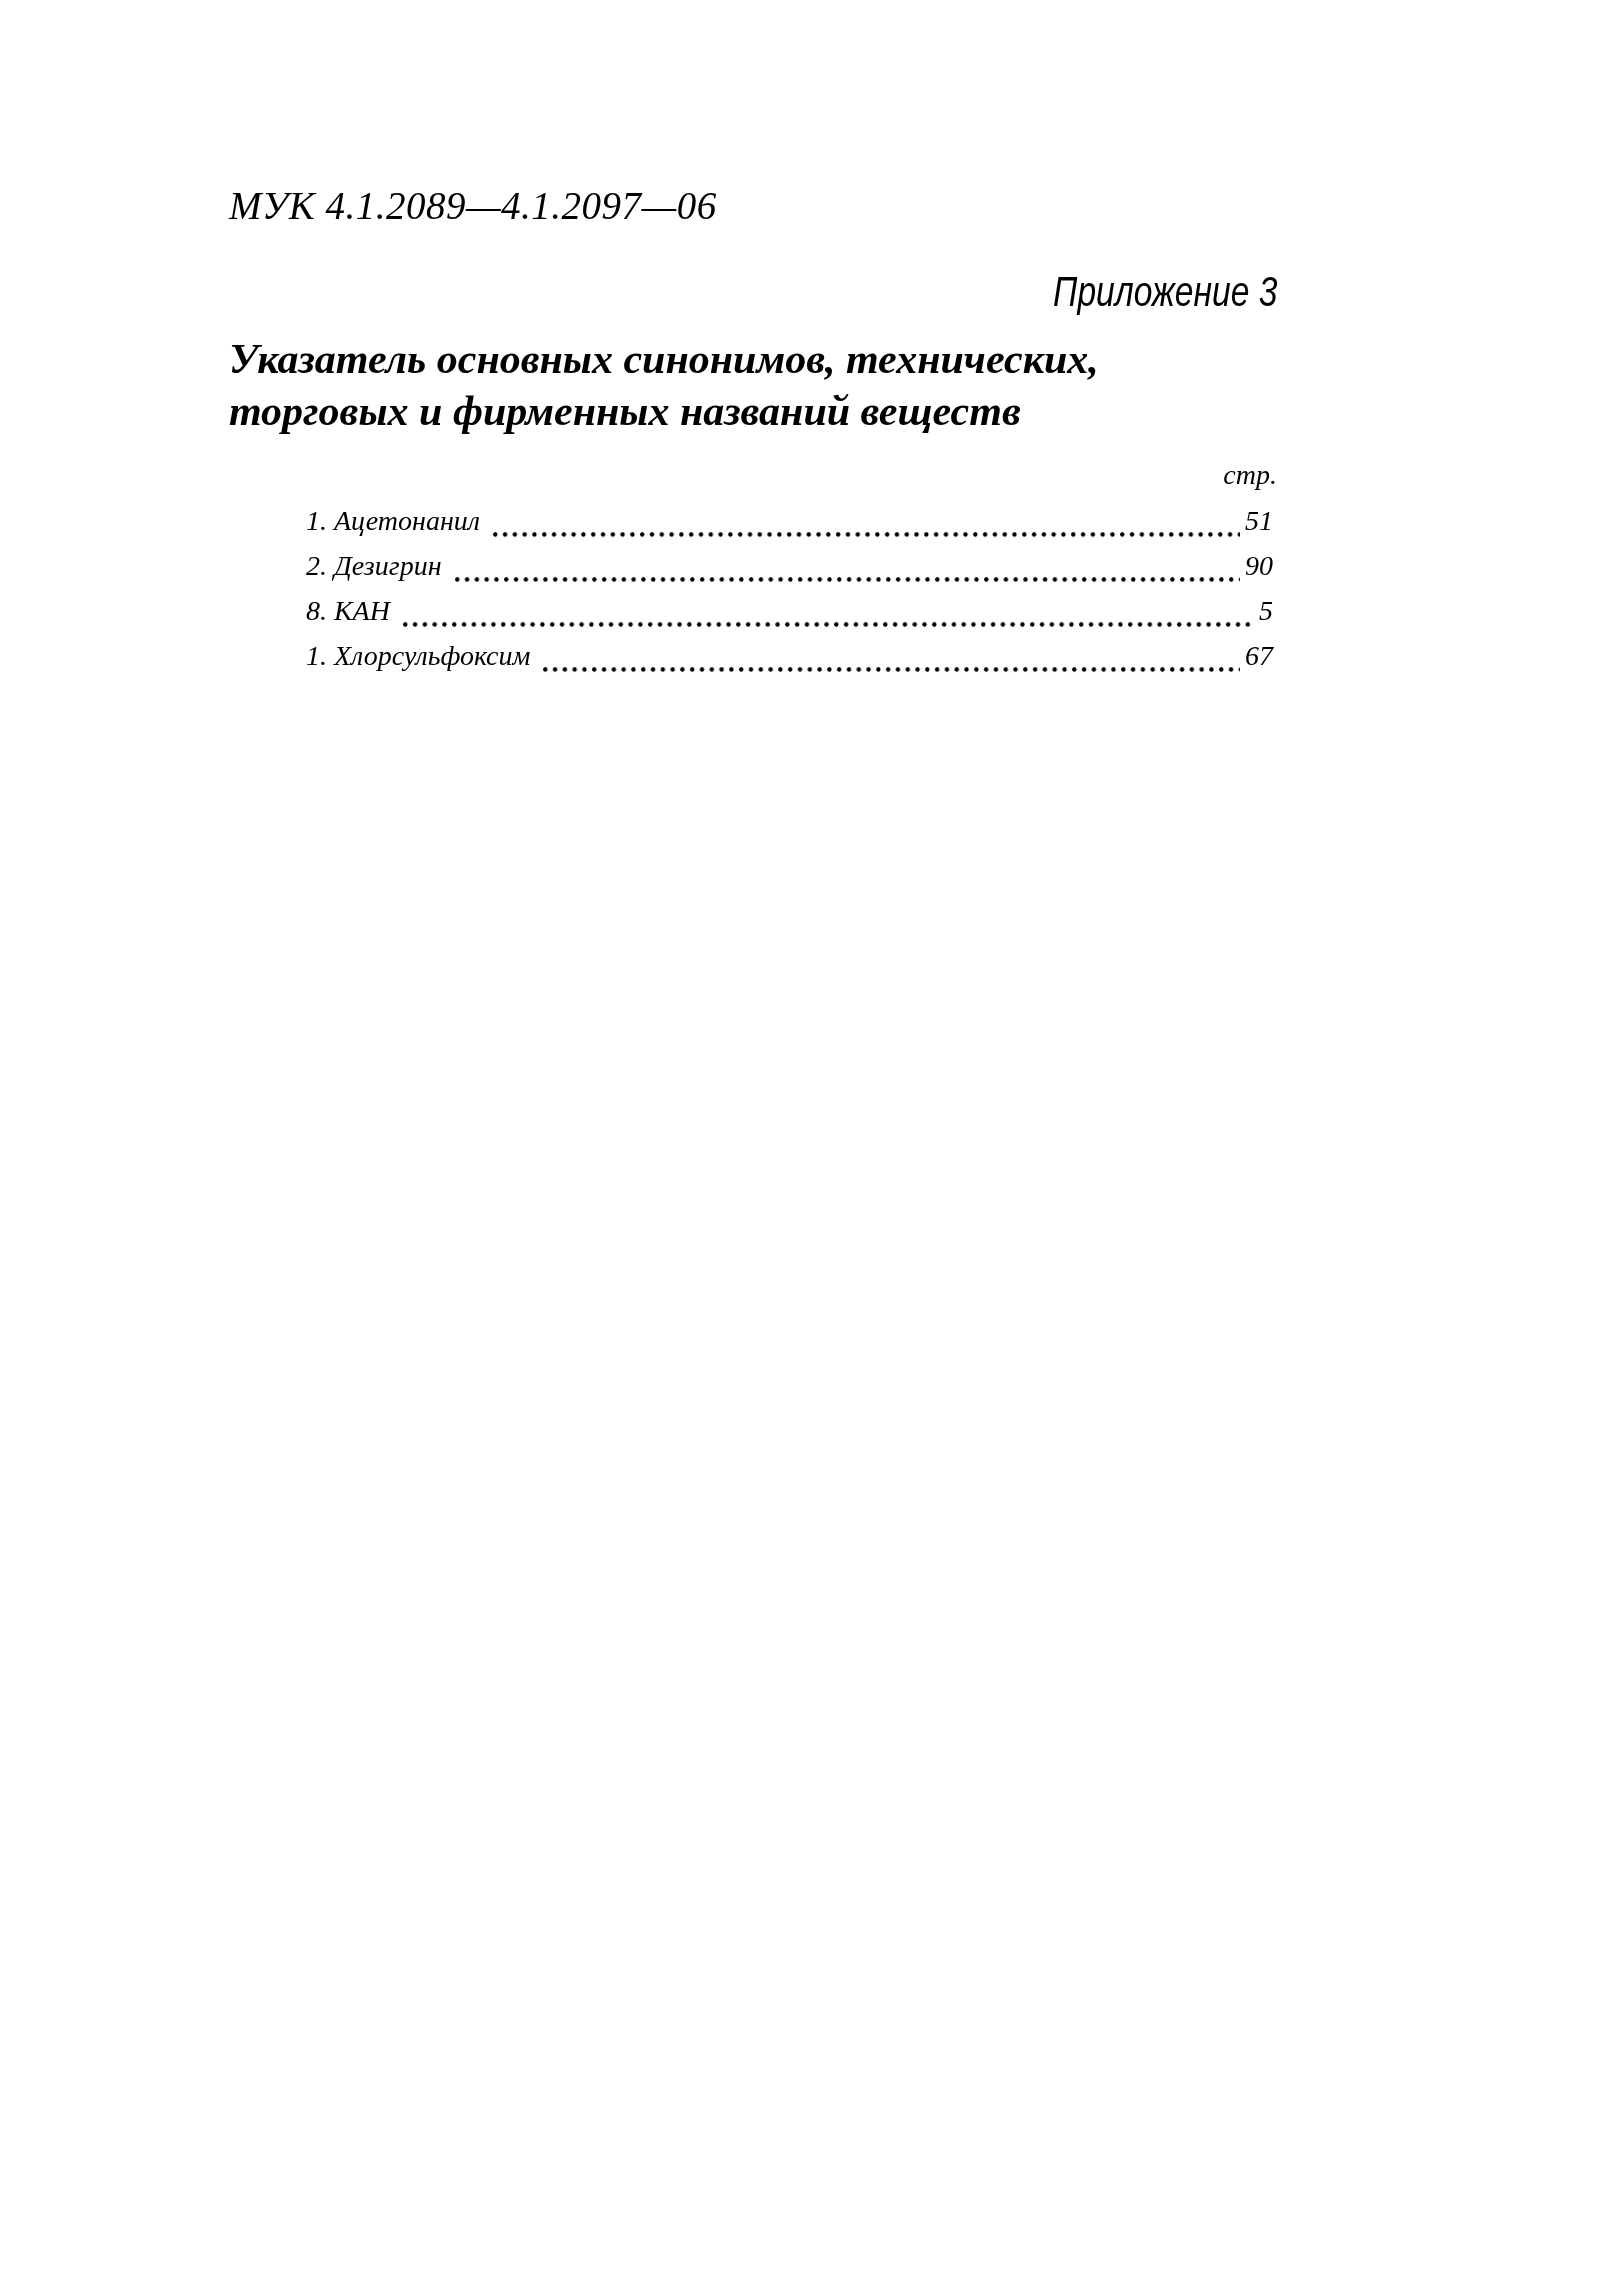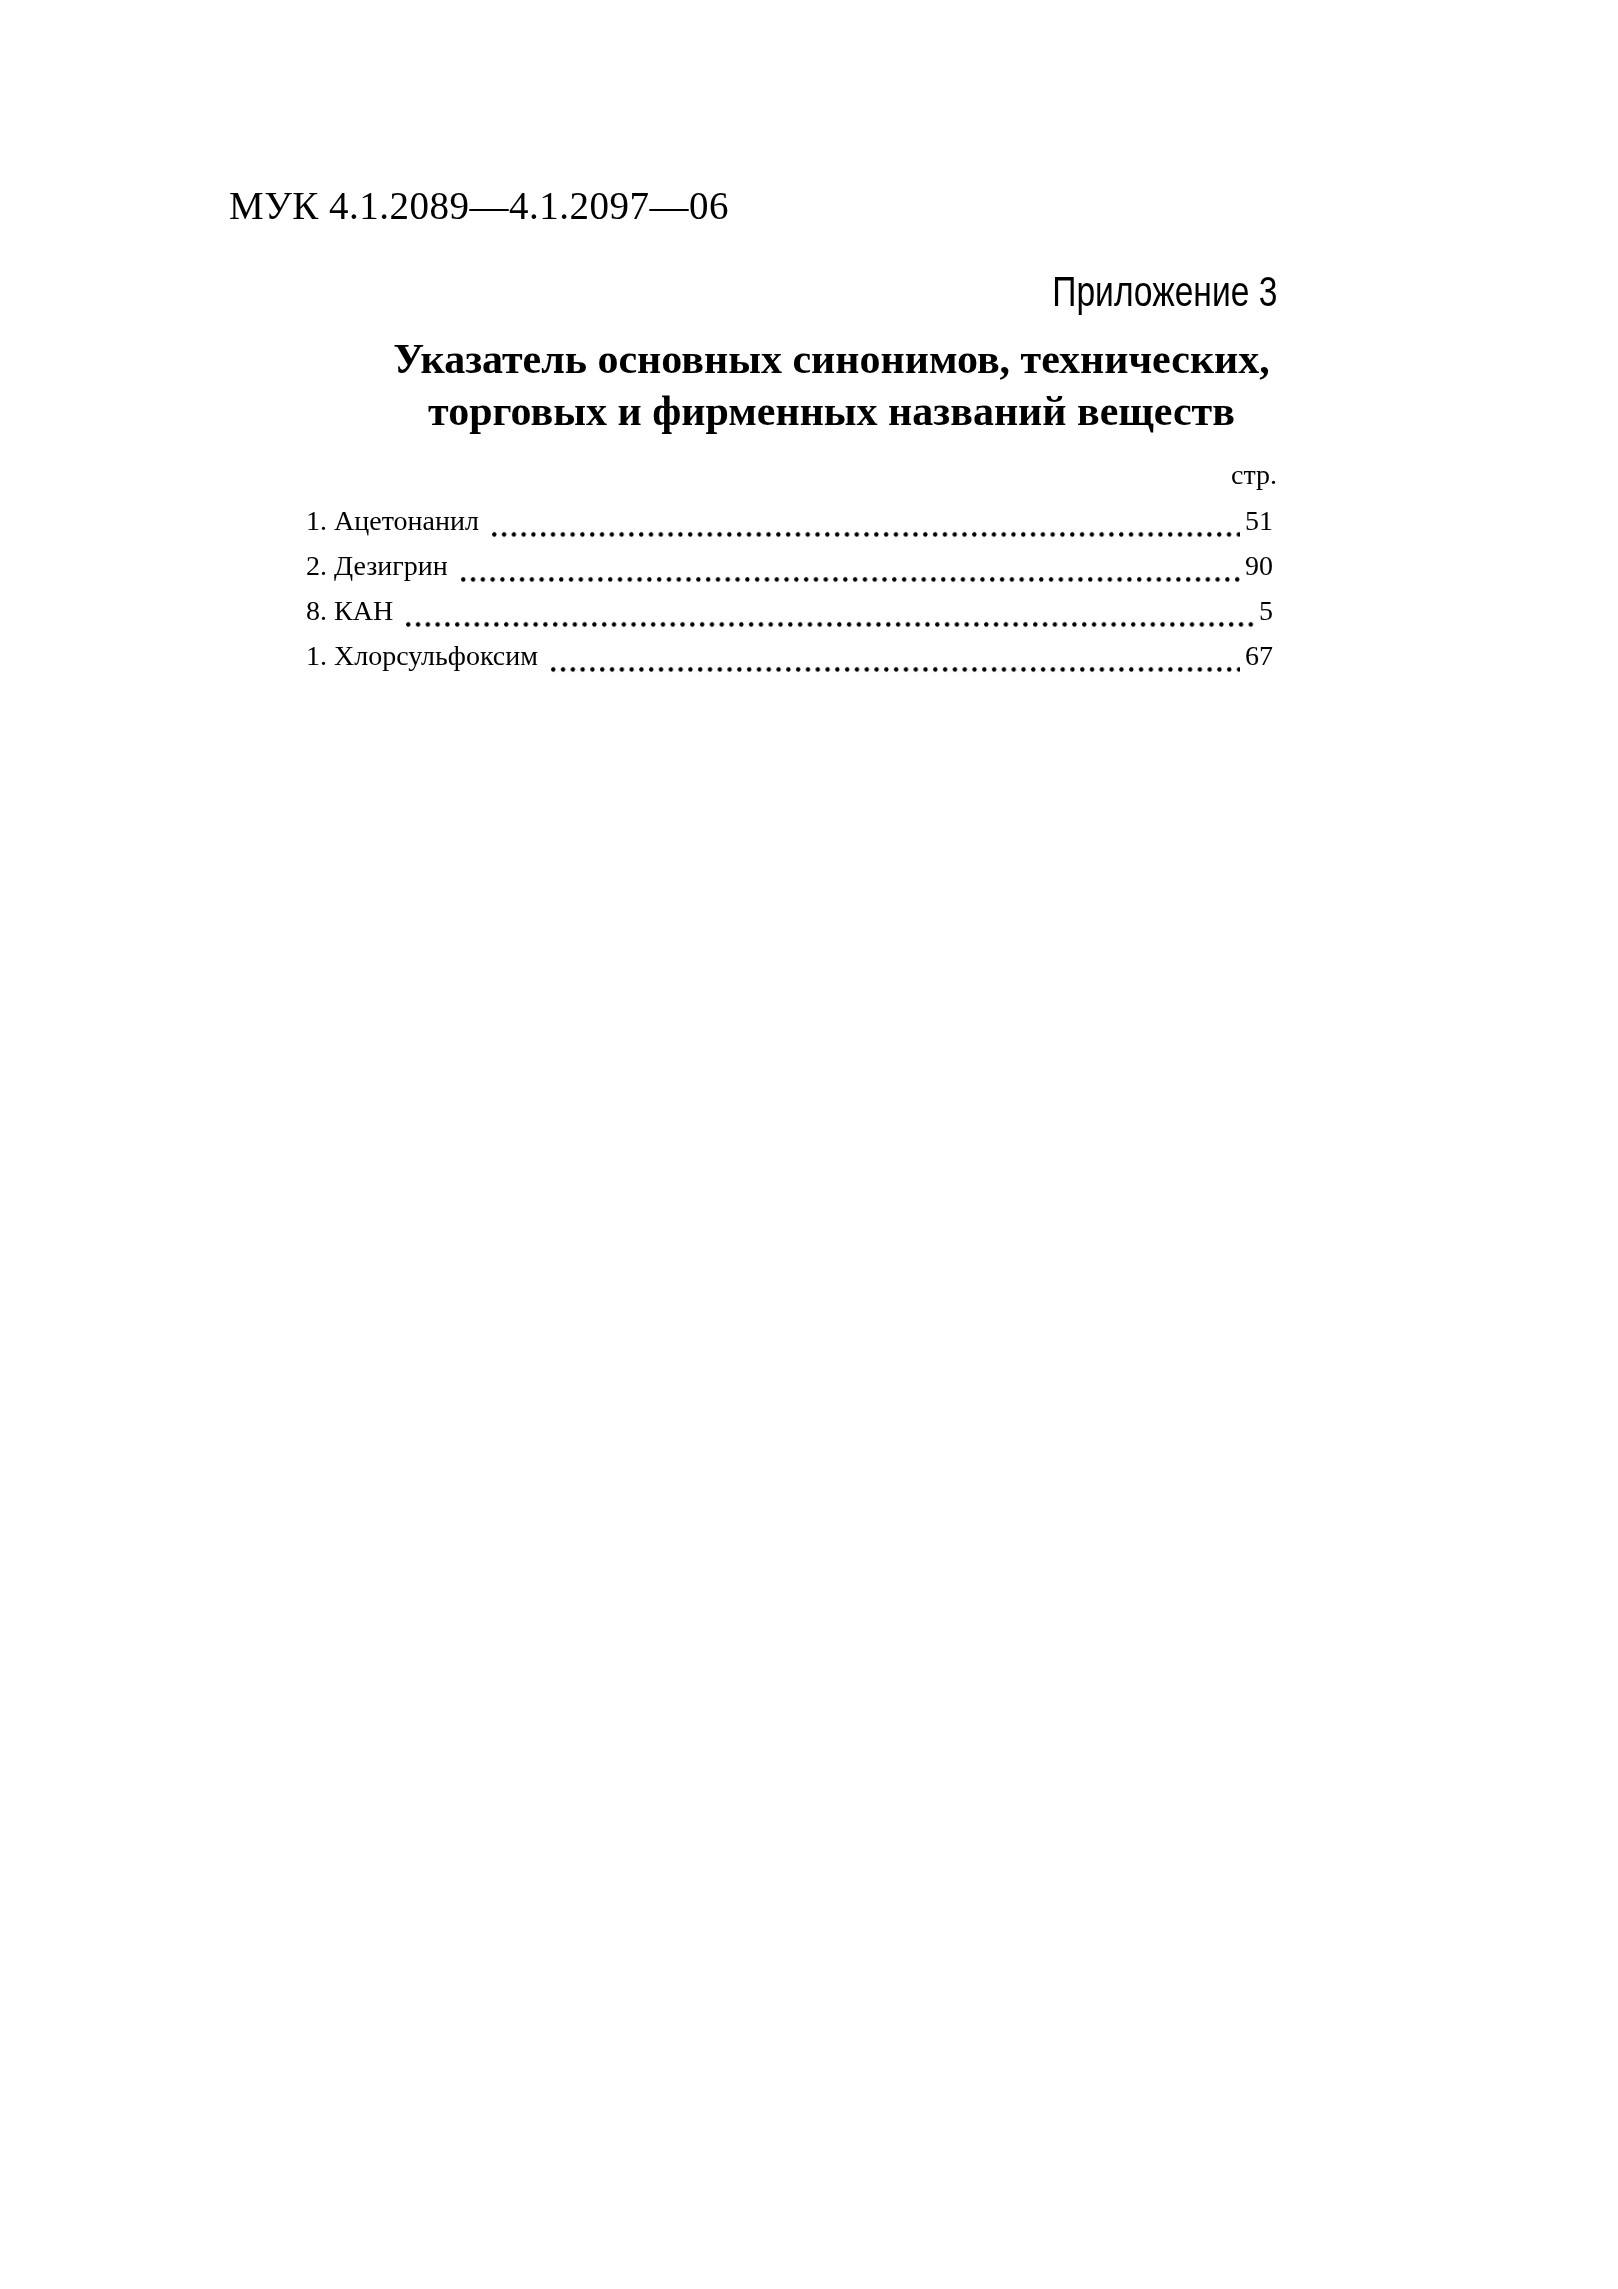--- a/index.html
+++ b/index.html
@@ -14,20 +14,21 @@
     font-family: "Liberation Serif", "DejaVu Serif", serif;
     color: #000000;
     overflow: hidden;
   }
   .page {
     position: absolute;
     left: 0; top: 0;
     width: 1463px;
     height: 2290px;
     background: #ffffff;
+    font-style: italic;
   }
   .doc-code {
     position: absolute;
     left: 229px;
     top: 184px;
     font-size: 39px;
     line-height: 44px;
     letter-spacing: 0.5px;
     white-space: nowrap;
   }
@@ -41,21 +42,21 @@
     white-space: nowrap;
     display: inline-block;
     transform: scaleX(0.8);
     transform-origin: right center;
   }
   .doc-title {
     position: absolute;
     left: 229px;
     width: 1205px;
     top: 333px;
-    text-align: center;
+    text-align: left;
     font-weight: bold;
     font-size: 42px;
     line-height: 52px;
   }
   .page-col-label {
     position: absolute;
     right: 186px;
     top: 452px;
     font-size: 28px;
     line-height: 45px;

